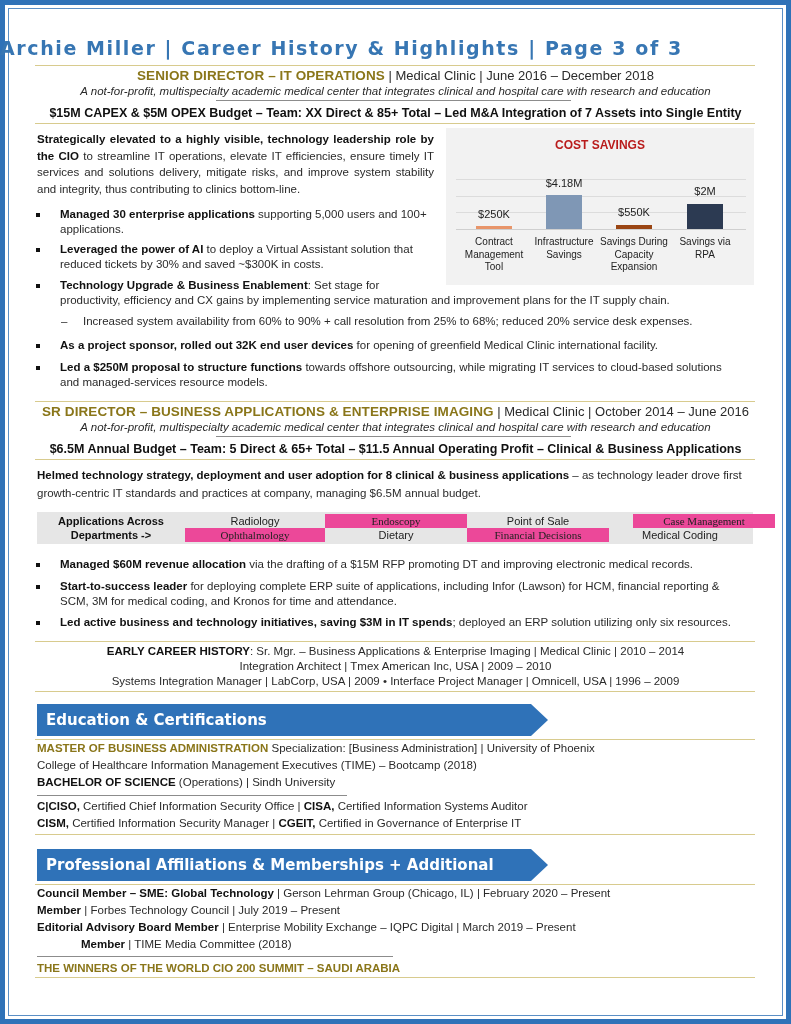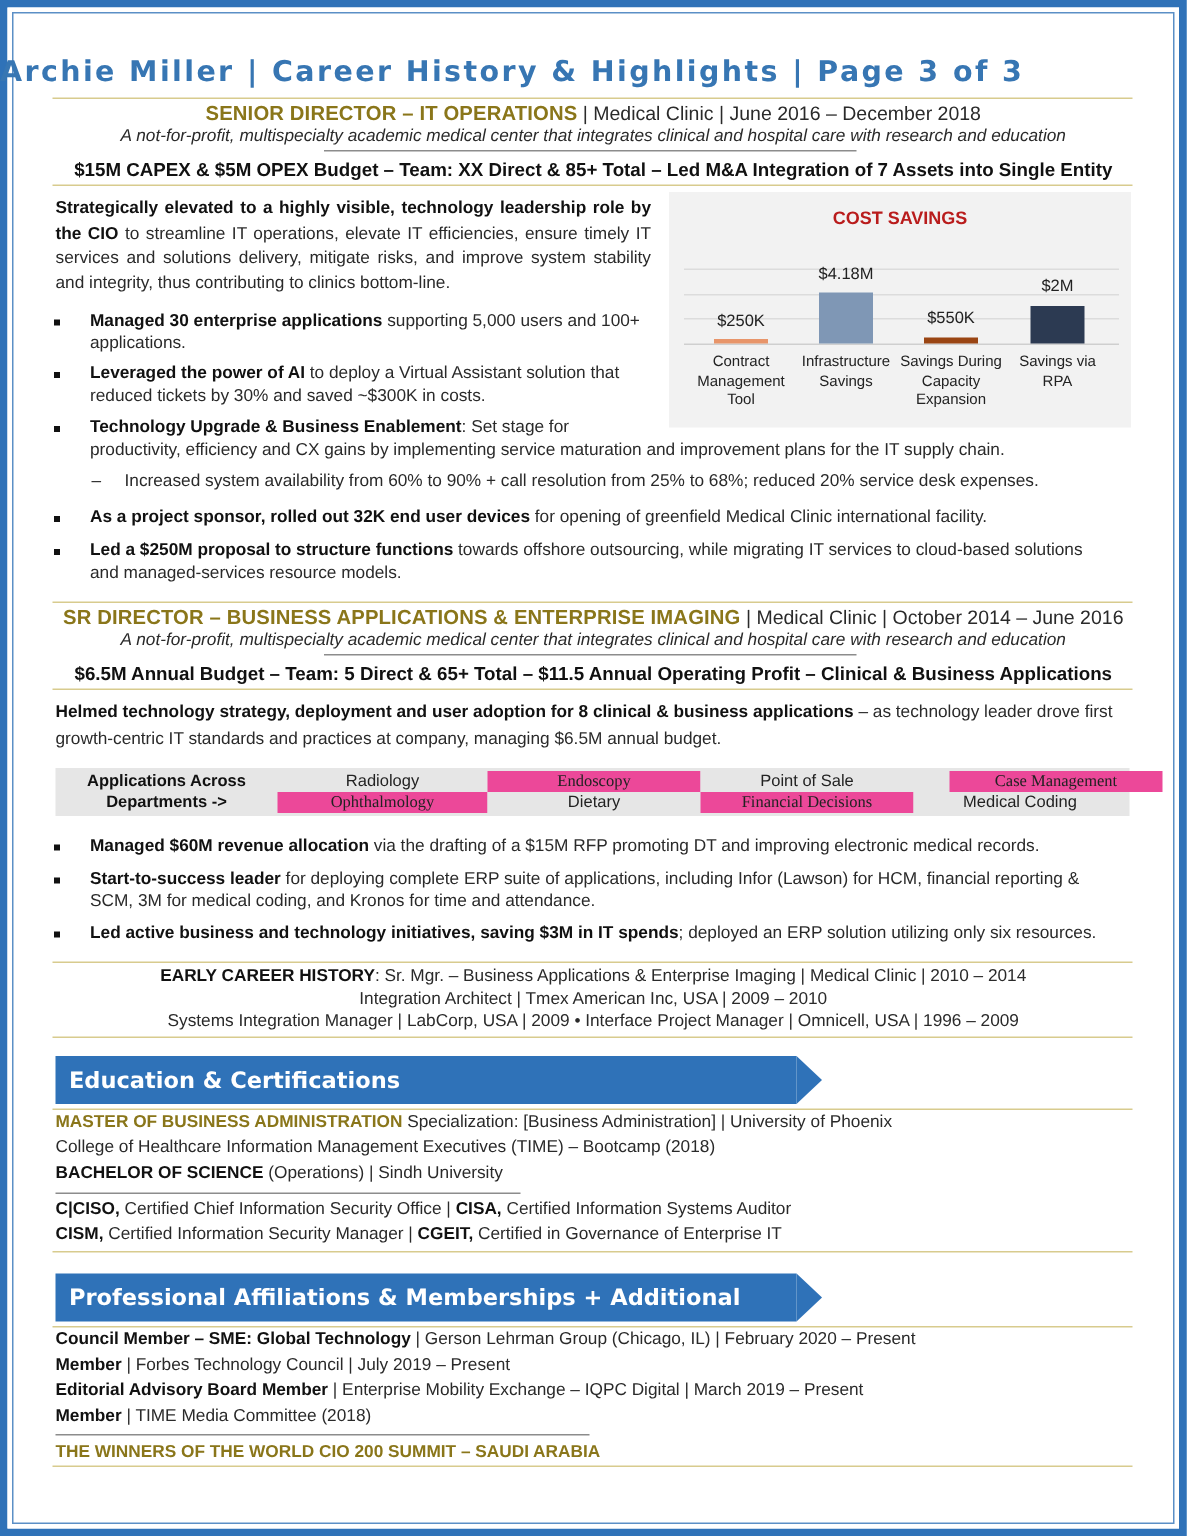--- a/index.html
+++ b/index.html
@@ -253,21 +253,21 @@
   <div class="rule-gold" style="top:884px;"></div>
   <div class="line" style="top:885px;">
     <b>Council Member – SME: Global Technology</b><span> | Gerson Lehrman Group (Chicago, IL) | February 2020  – Present</span>
   </div>
   <div class="line" style="top:902px;">
     <b>Member</b><span> | Forbes Technology Council | July 2019 – Present</span>
   </div>
   <div class="line" style="top:919px;">
     <b>Editorial Advisory Board Member</b><span> | Enterprise Mobility Exchange – IQPC Digital | March 2019 – Present</span>
   </div>
-  <div class="line" style="top:936px;">
+  <div class="line" style="top:936px;margin-left:44px;">
     <b>Member</b><span> | TIME Media Committee (2018)</span>
   </div>
   <div class="rule-gray" style="top:956px; left:37px; width:356px;"></div>
   <div class="line" style="top:960px; font-size:11.5px;">
     <span class="gold">THE WINNERS OF THE WORLD CIO 200 SUMMIT – SAUDI ARABIA</span>
   </div>
   <div class="rule-gold" style="top:977px;"></div>
 </div>
 
 </body></html>

